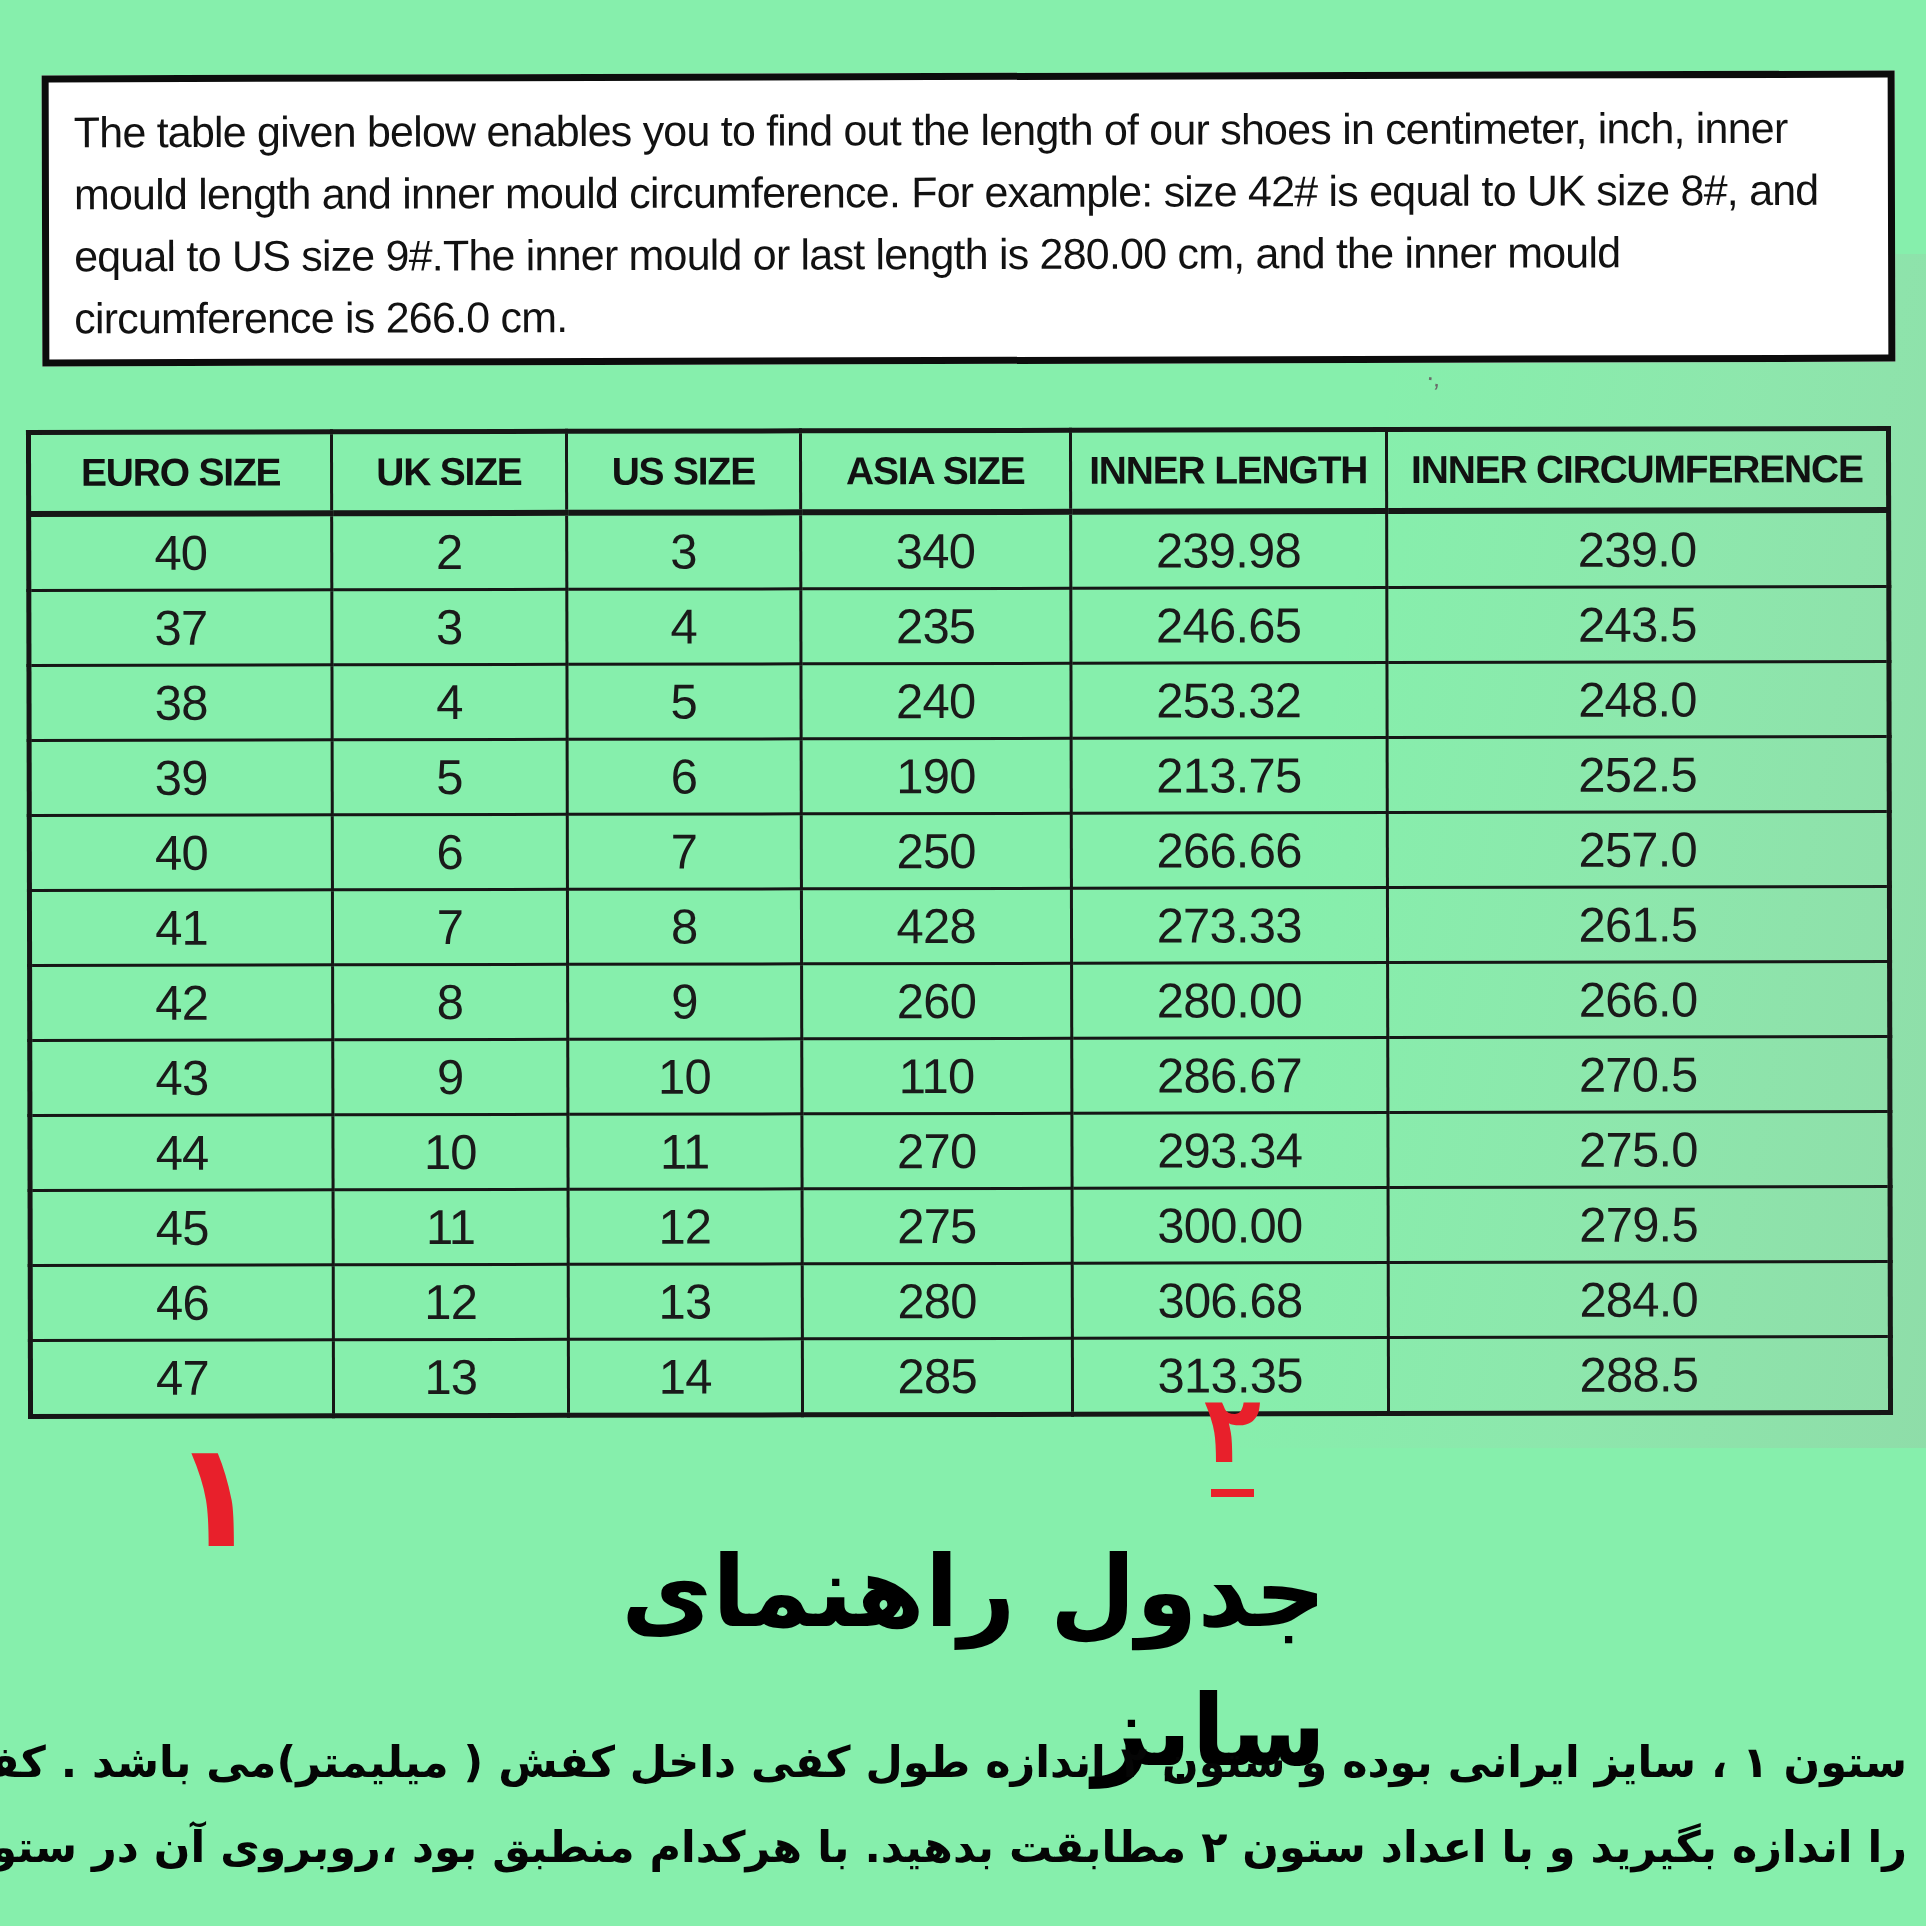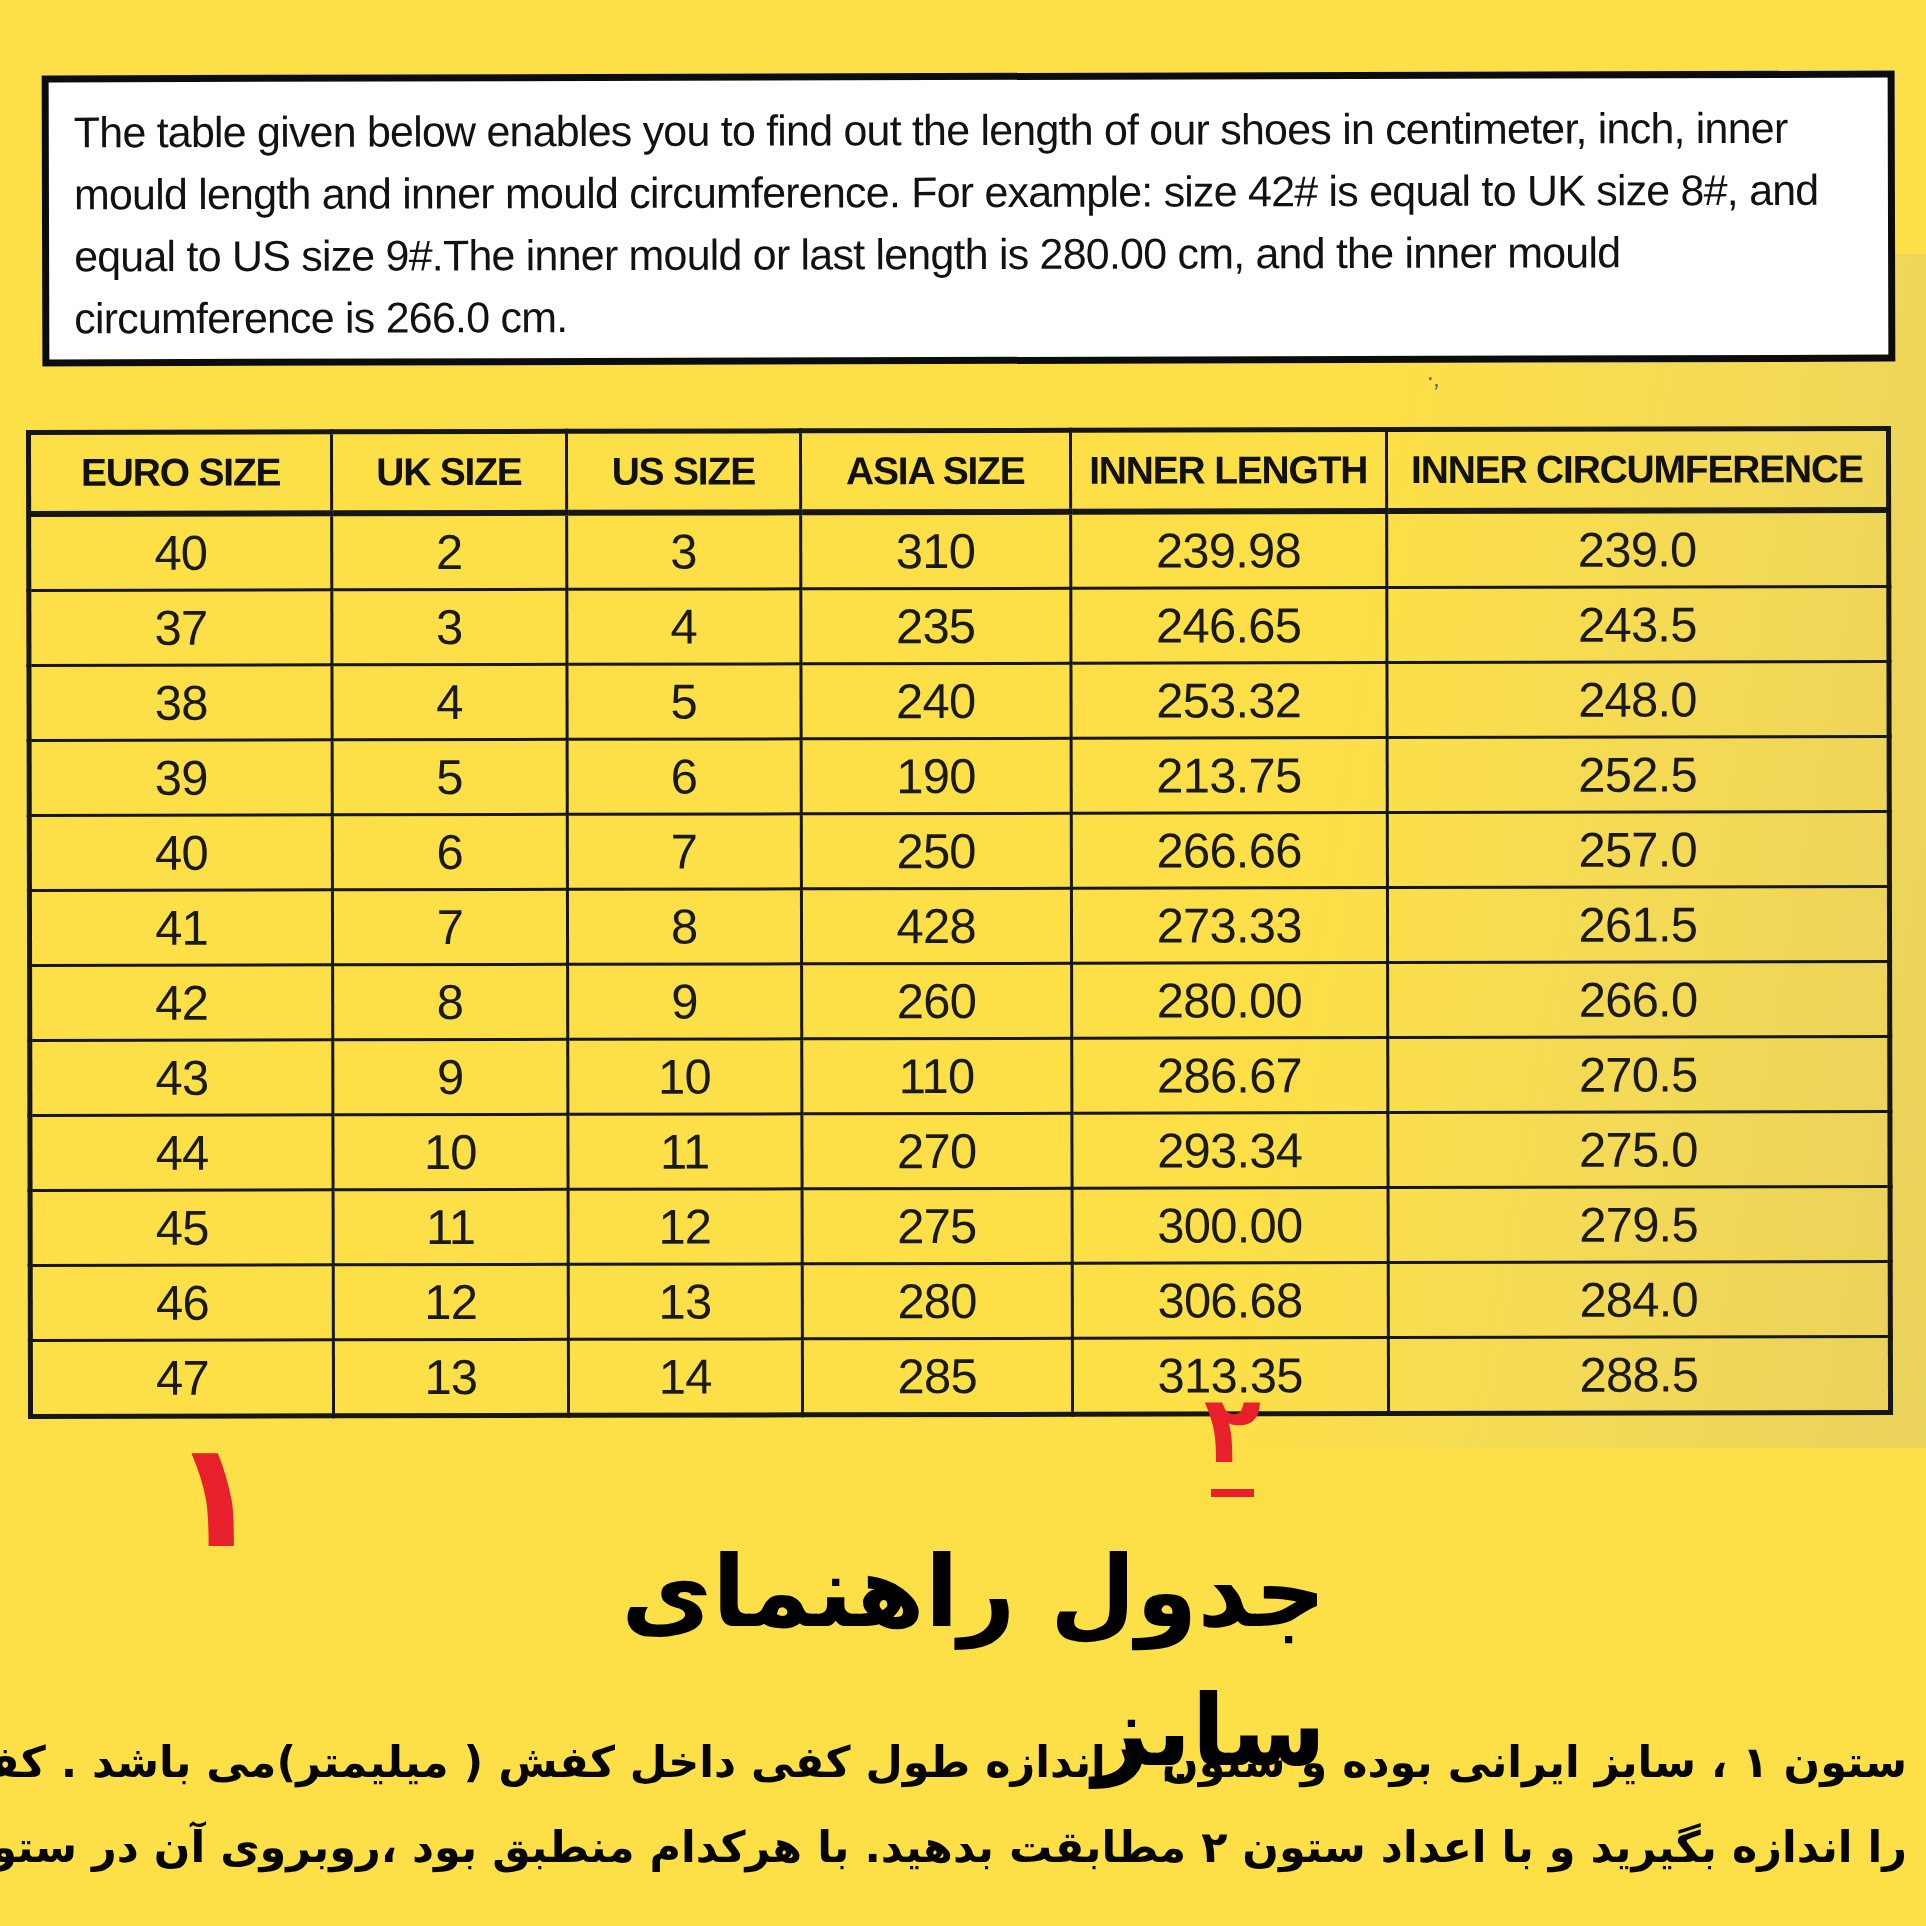--- a/index.html
+++ b/index.html
@@ -4,21 +4,21 @@
 <style>
   html,body{margin:0;padding:0;}
   body{
     width:1926px;height:1926px;
     background:#ffffff;
     font-family:"Liberation Sans", sans-serif;
     color:#141414;
     position:relative;
     overflow:hidden;
   }
-  .page{position:absolute;inset:0;background:#fde047;}
+  .page{position:absolute;inset:0;background:#86efac;}
 
   
   .scan-shading{
     position:absolute;left:809px;top:254px;width:1117px;height:1194px;
     background:linear-gradient(100deg, rgba(255,255,255,0) 45%, rgba(186,181,175,0.14) 72%, rgba(170,164,158,0.24) 100%);
     pointer-events:none;
   }
 
   
   .intro-box{
@@ -125,21 +125,21 @@
           <th>ASIA SIZE</th>
           <th>INNER LENGTH</th>
           <th>INNER CIRCUMFERENCE</th>
         </tr>
     </thead>
     <tbody>
         <tr>
           <td>40</td>
           <td>2</td>
           <td>3</td>
-          <td>310</td>
+          <td>340</td>
           <td>239.98</td>
           <td>239.0</td>
         </tr>
         <tr>
           <td>37</td>
           <td>3</td>
           <td>4</td>
           <td>235</td>
           <td>246.65</td>
           <td>243.5</td>

